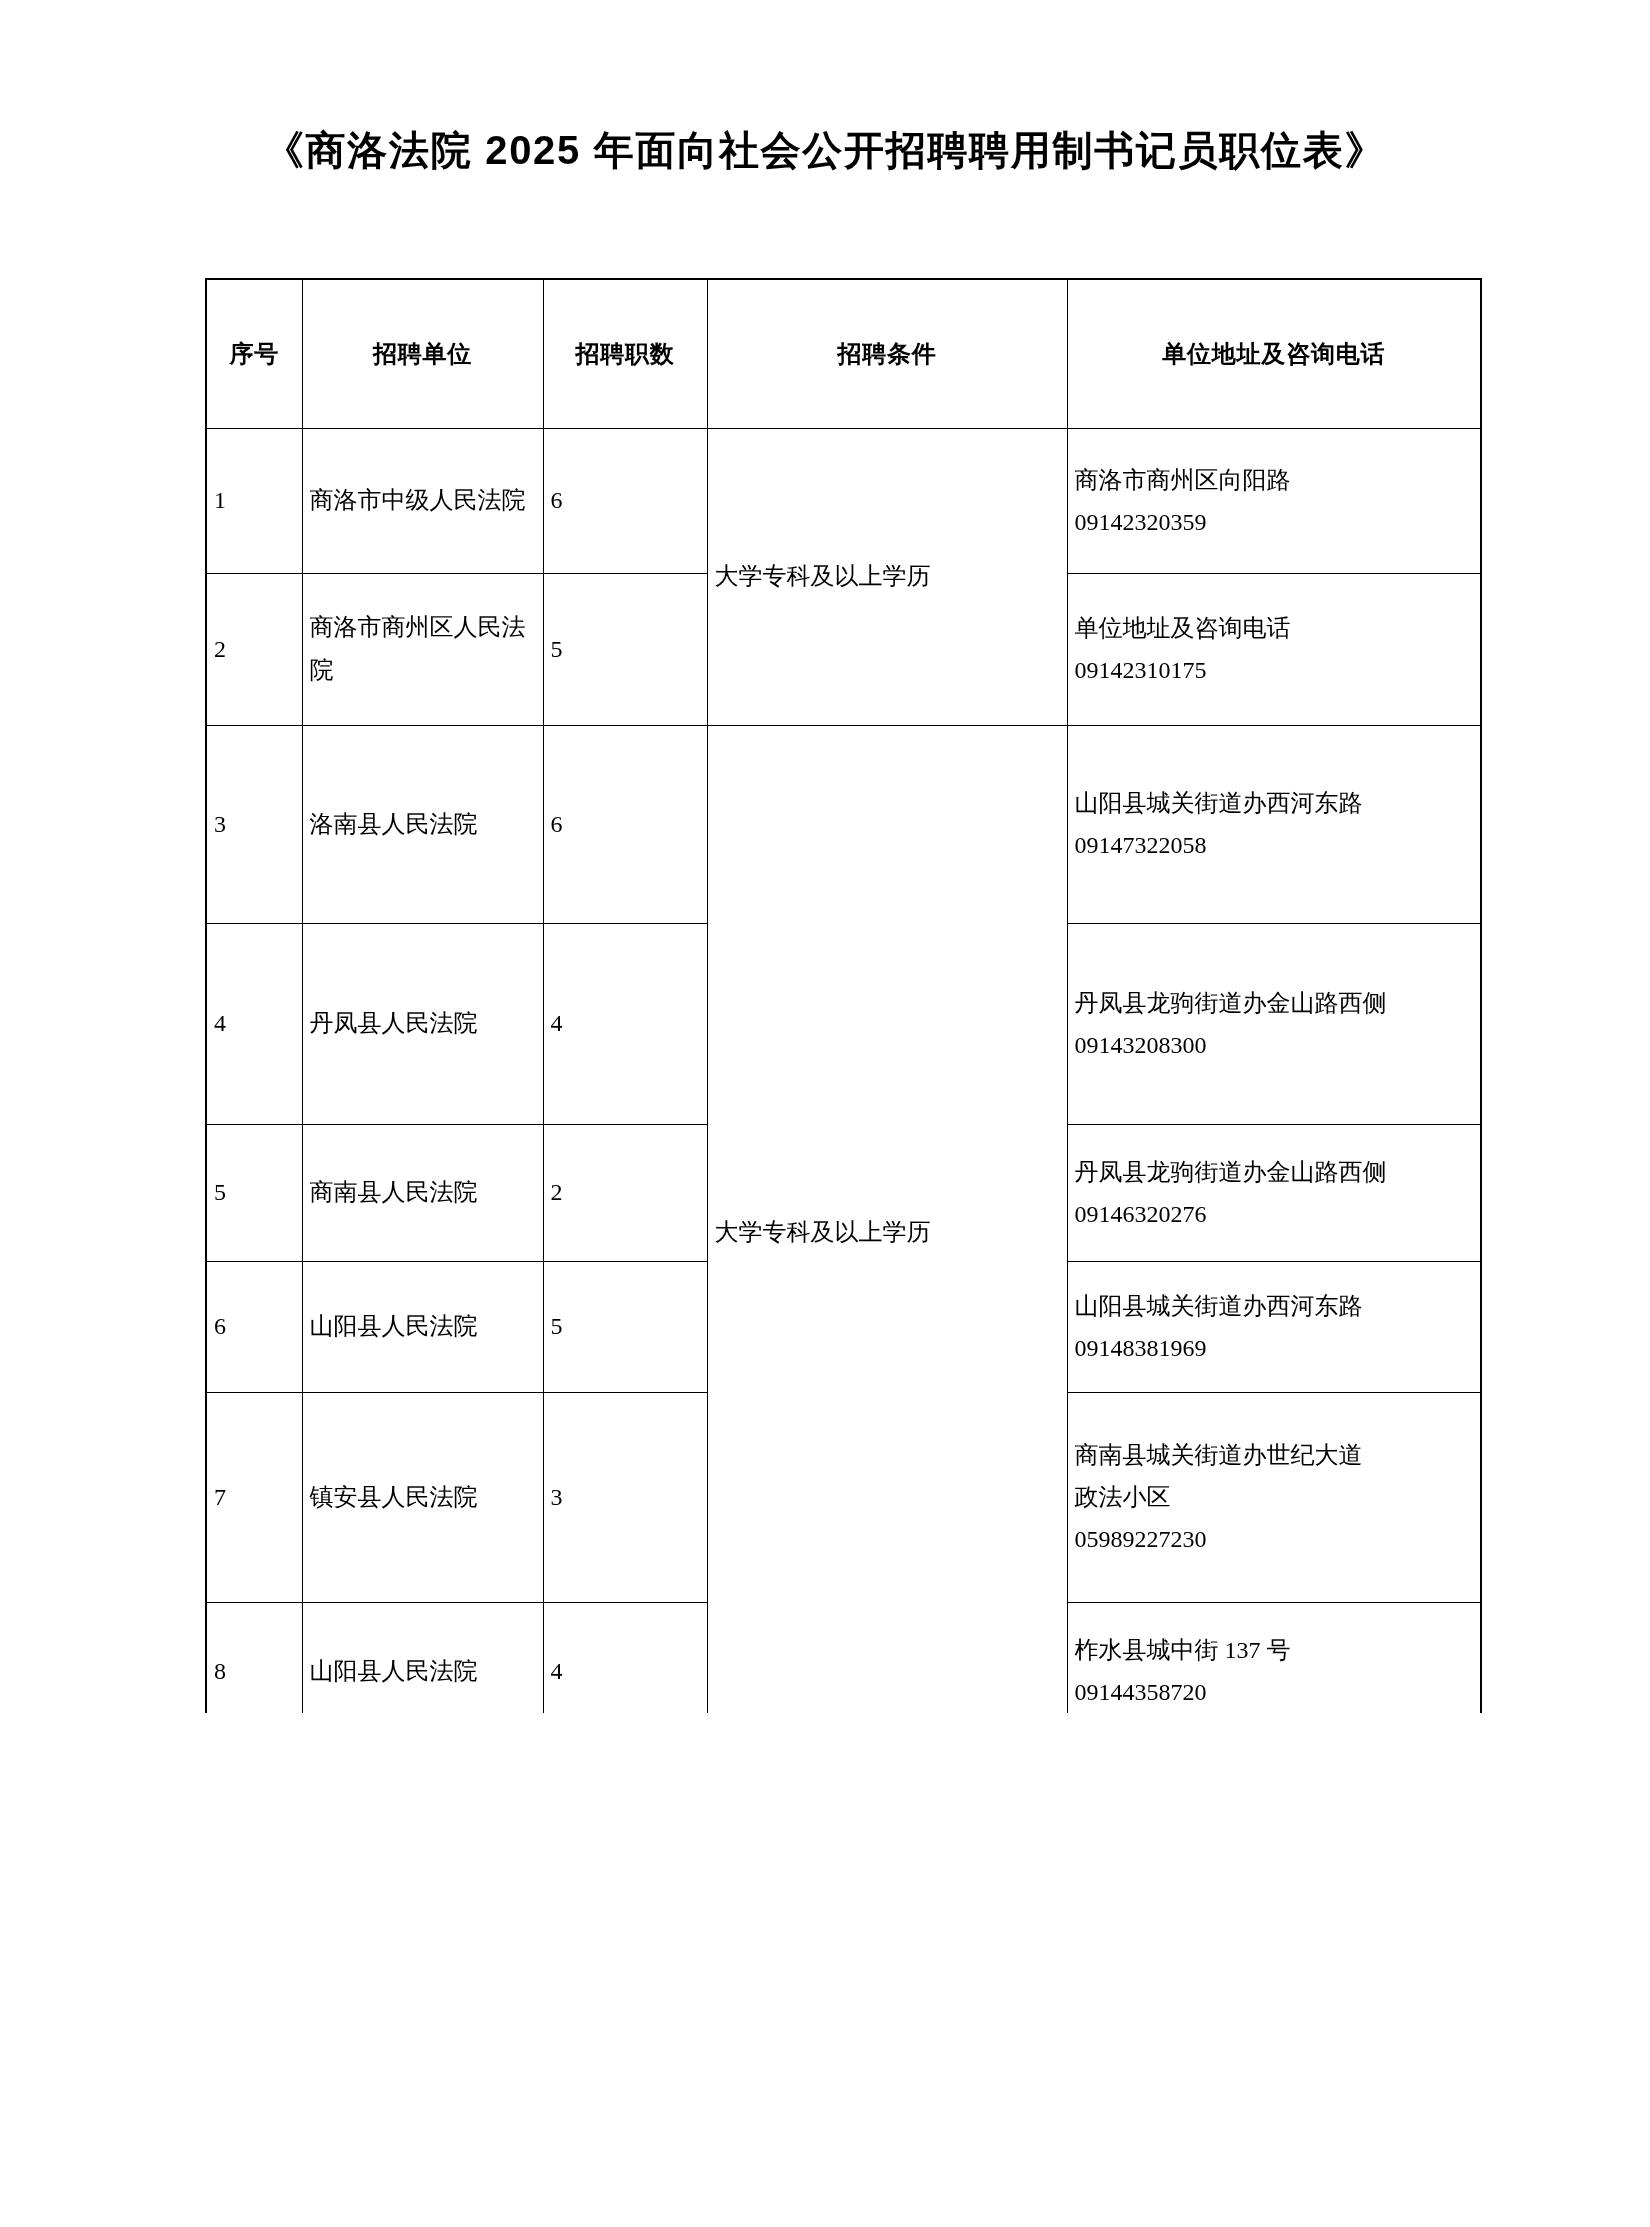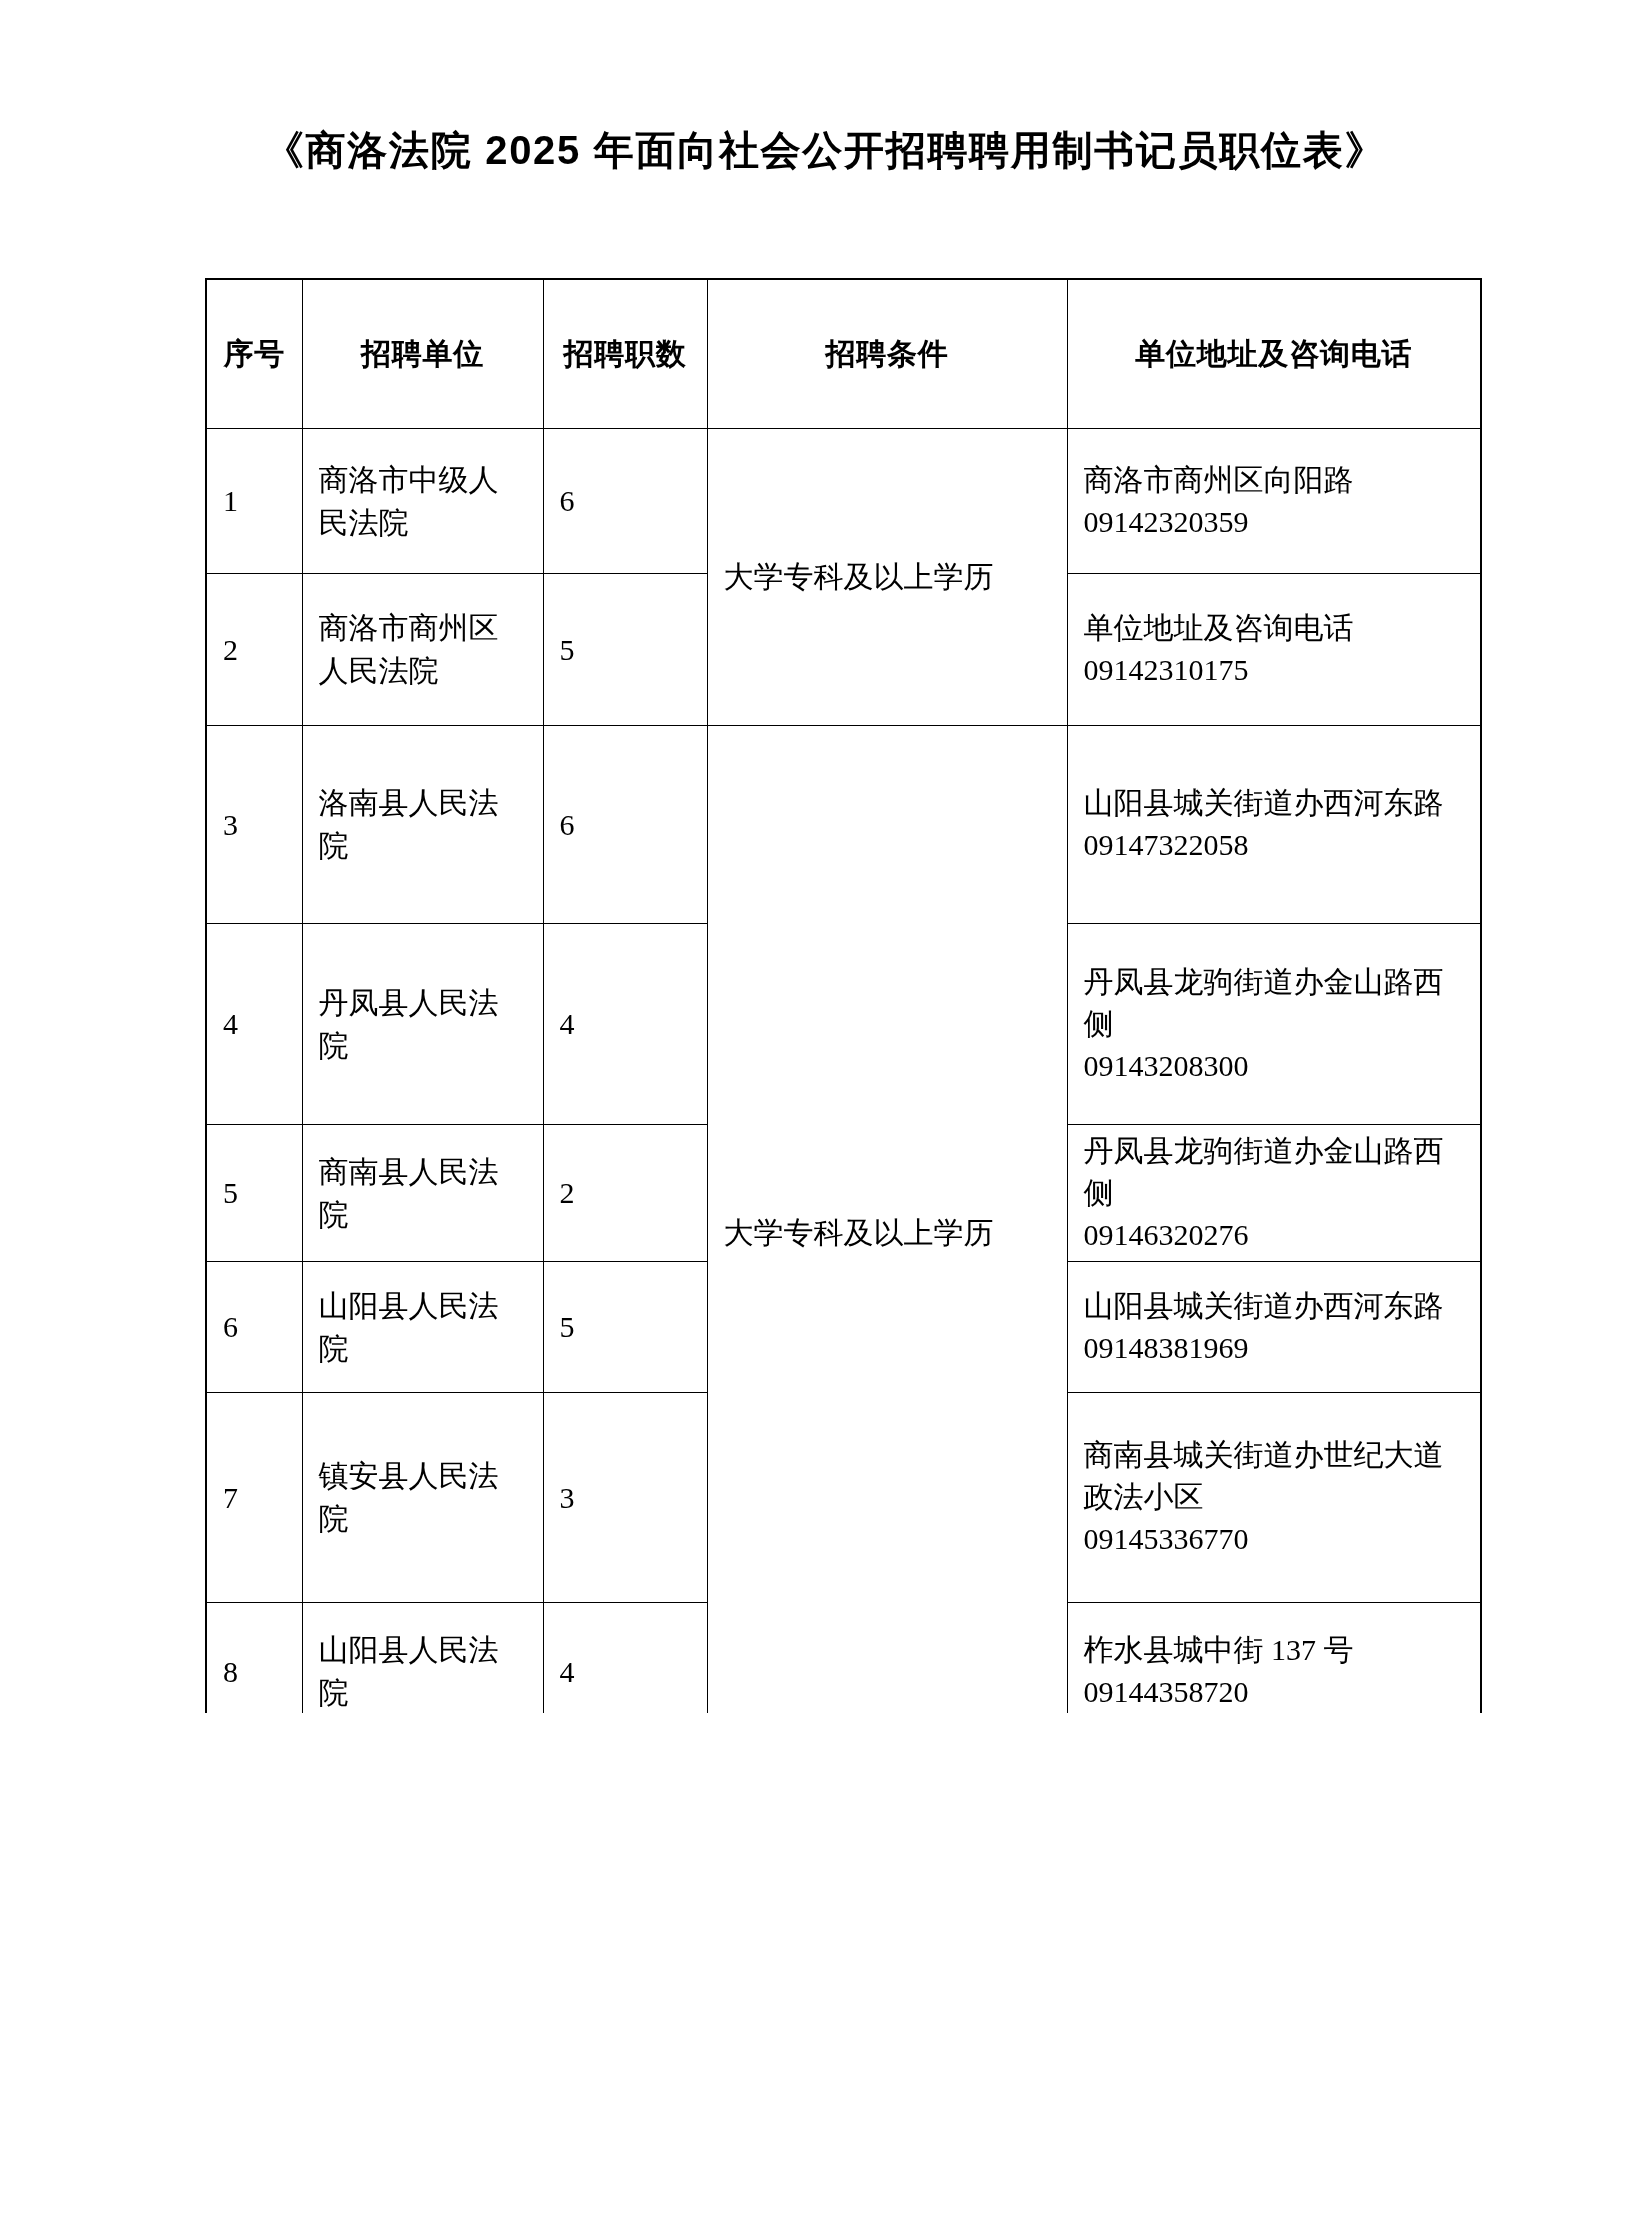--- a/index.html
+++ b/index.html
@@ -37,23 +37,23 @@
     top: 278px;
     width: 1275px;
     border-collapse: collapse;
     table-layout: fixed;
     border: 2.5px solid #000;
   }
   .positions-table th,
   .positions-table td {
     border: 1.7px solid #000;
     vertical-align: middle;
-    font-size: 30px;
+    font-size: 24px;
     line-height: 43px;
-    padding: 0 16px;
+    padding: 0 7px;
     overflow: hidden;
   }
   .positions-table th {
     font-family: "Liberation Sans", "DejaVu Sans", sans-serif;
     font-weight: bold;
     letter-spacing: 0.8px;
   }
   .positions-table td {
     font-family: "Liberation Serif", "DejaVu Serif", serif;
     font-weight: normal;
@@ -172,21 +172,21 @@
         </td>
       </tr>
 
       <tr class="rh7">
         <td>7</td>
         <td>镇安县人民法院</td>
         <td>3</td>
         <td>
           <div class="addr-line">商南县城关街道办世纪大道</div>
           <div class="addr-line">政法小区</div>
-          <div class="addr-line">09145336770</div>
+          <div class="addr-line">05989227230</div>
         </td>
       </tr>
 
       <tr class="rh8">
         <td>8</td>
         <td>山阳县人民法院</td>
         <td>4</td>
         <td>
           <div class="addr-line">柞水县城中街 137 号</div>
 

